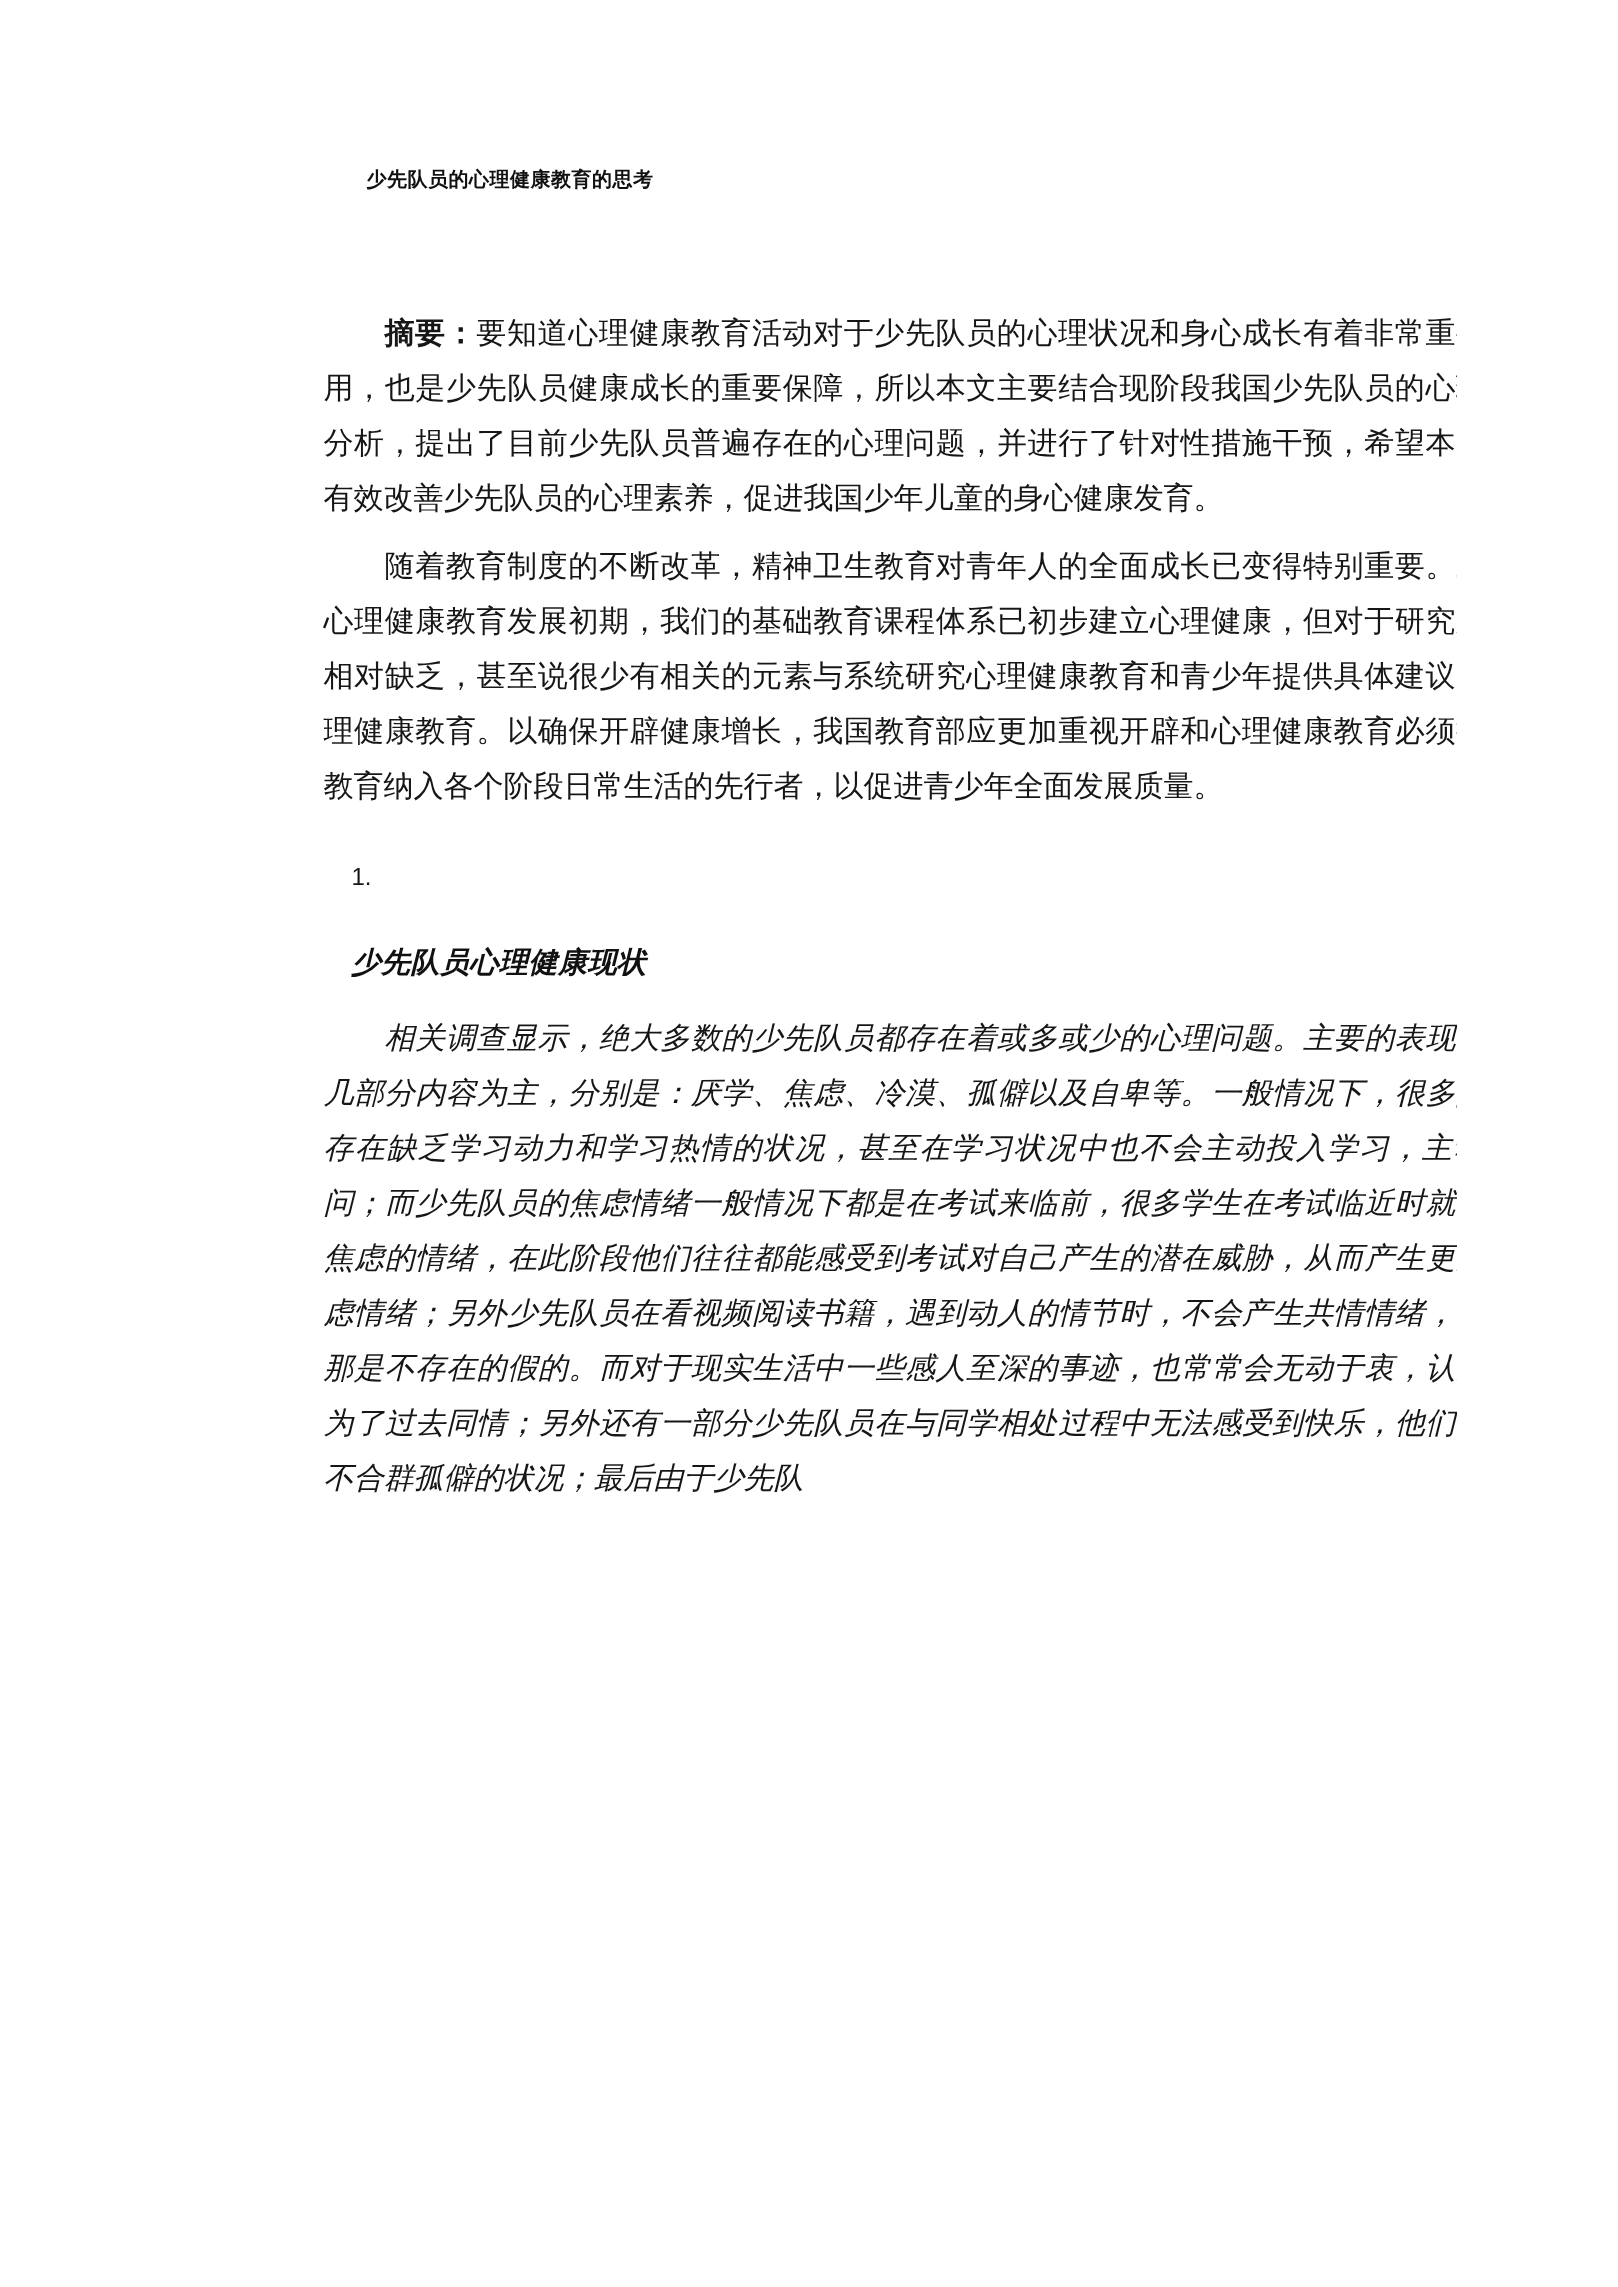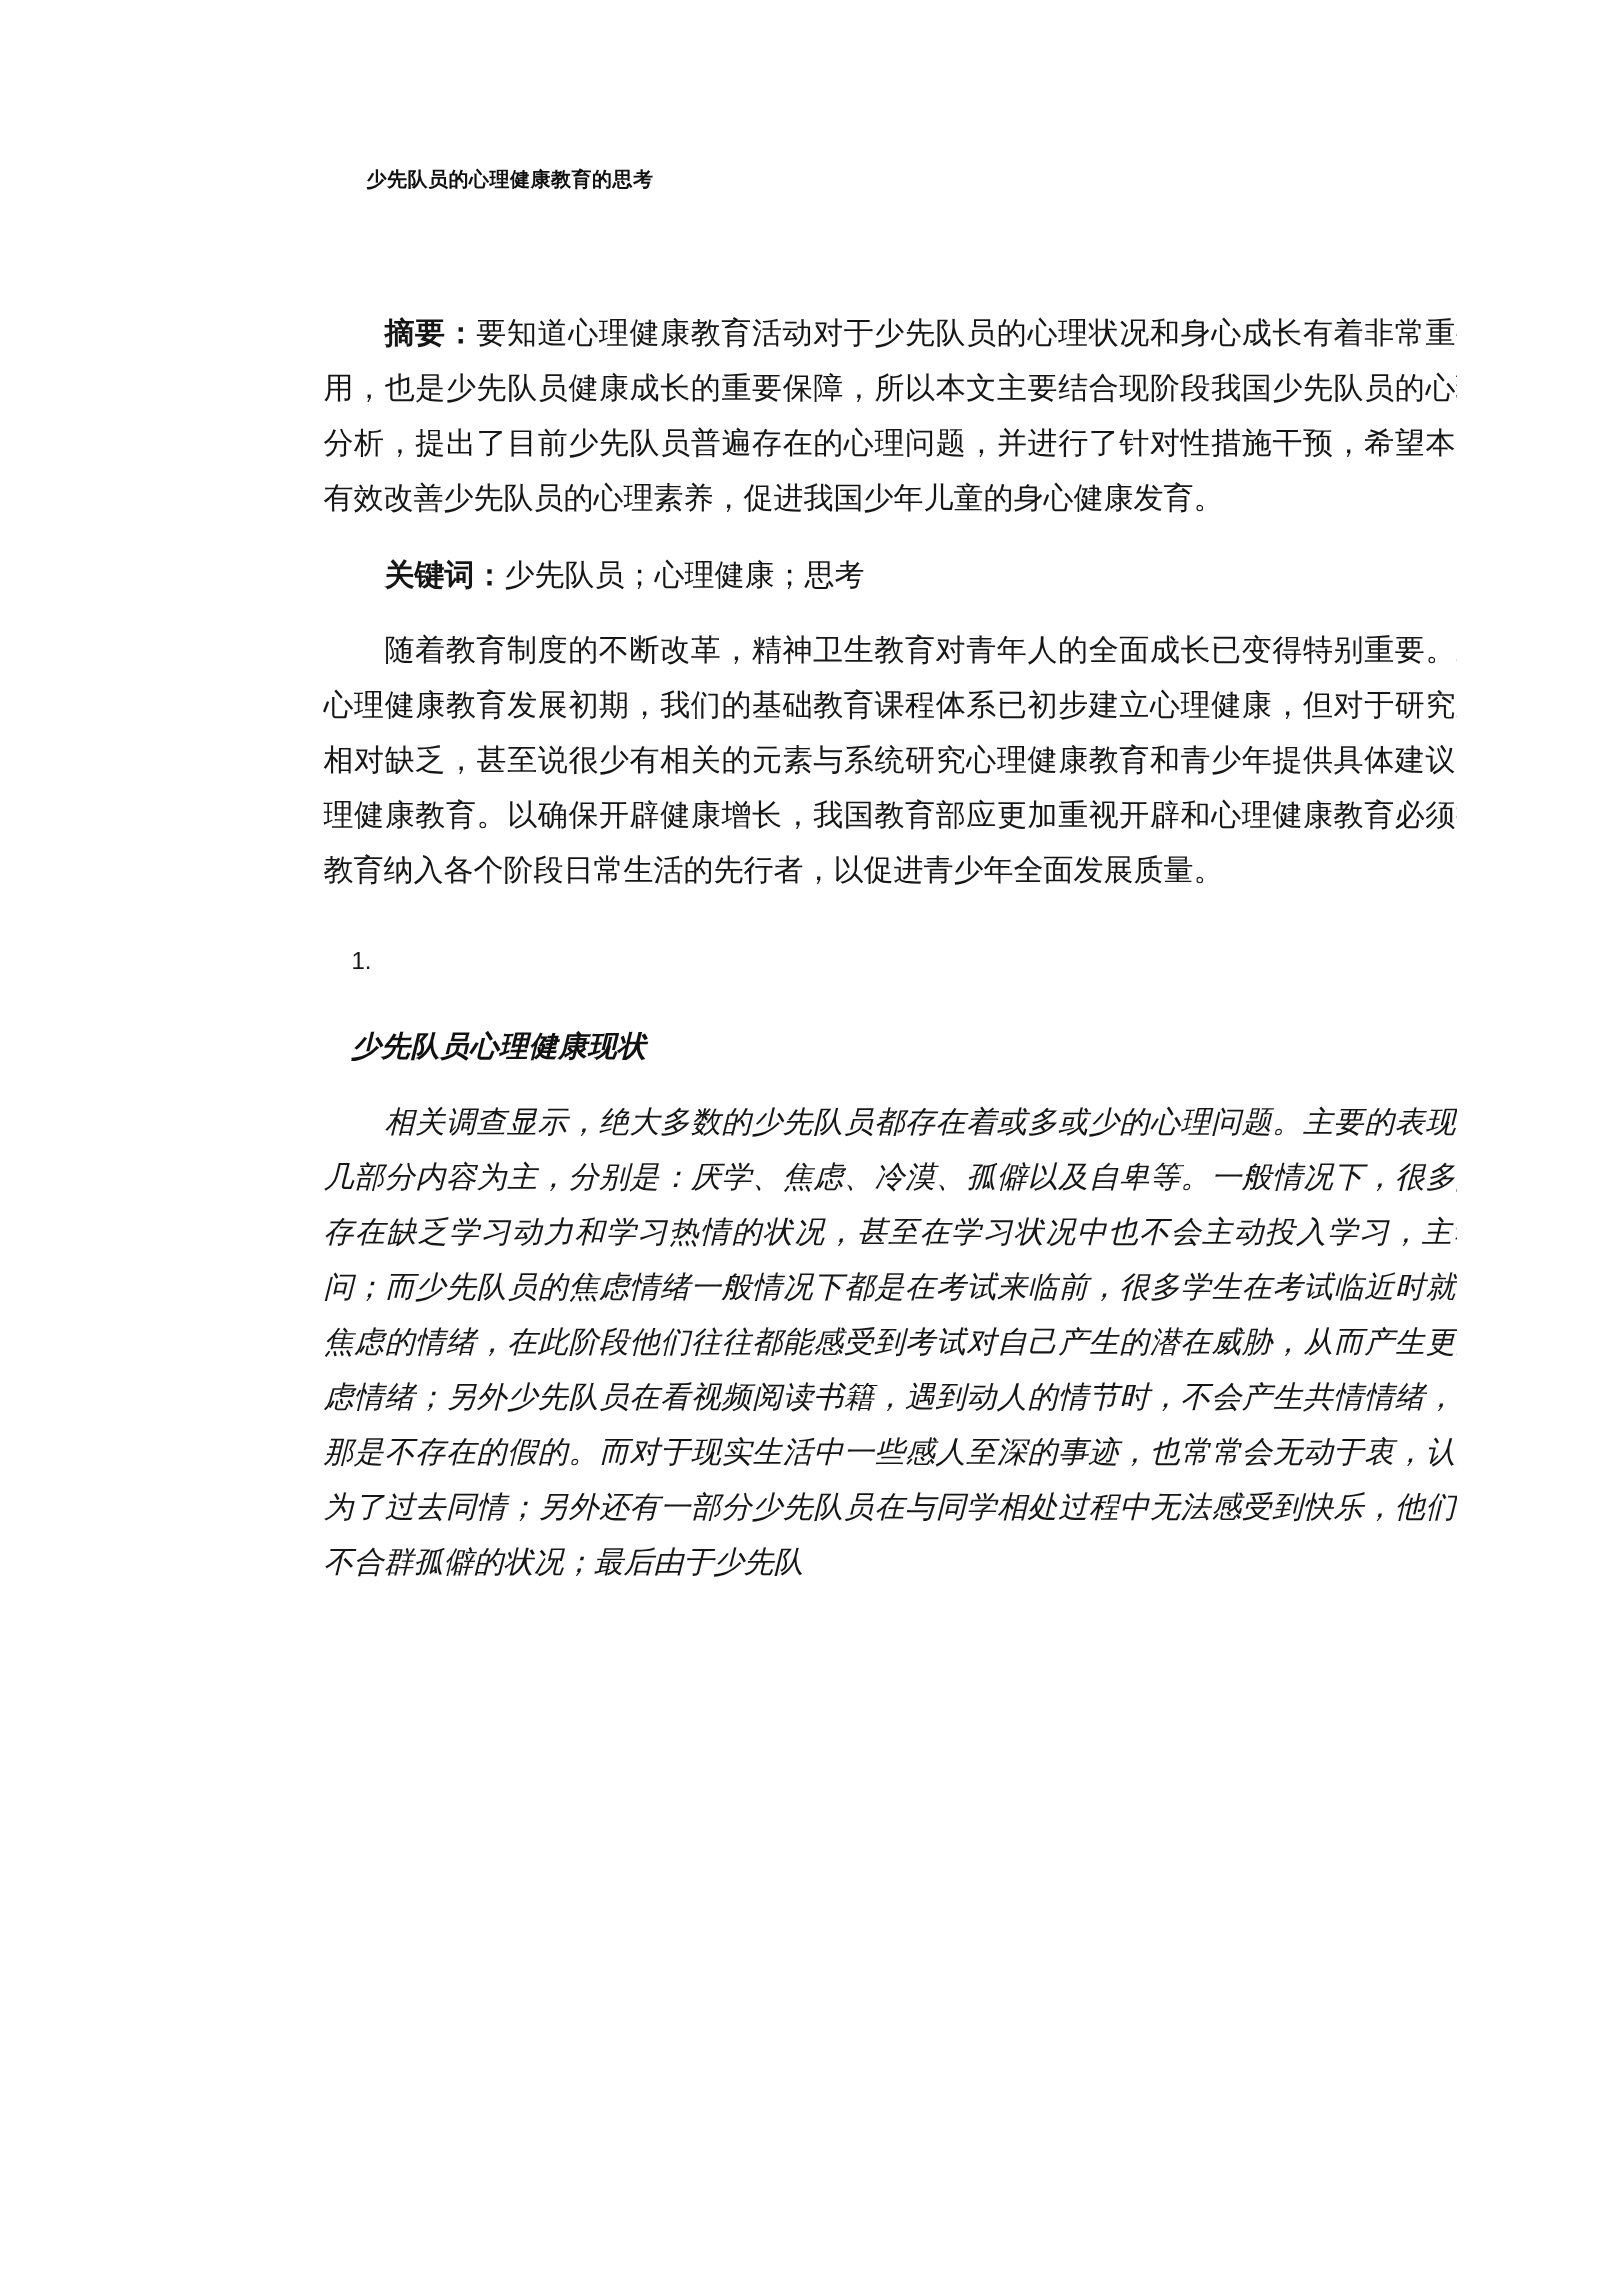--- a/index.html
+++ b/index.html
@@ -100,21 +100,20 @@
 <body>
 
 <div class="page">
 
   <div class="doc-header">少先队员的心理健康教育的思考</div>
 
   <div class="content">
 
     <p class="para"><span class="lead">摘要：</span><span>要知道心理健康教育活动对于少先队员的心理状况和身心成长有着非常重要的促进作用，也是少先队员健康成长的重要保障，所以本文主要结合现阶段我国少先队员的心理状况展开分析，提出了目前少先队员普遍存在的心理问题，并进行了针对性措施干预，希望本次研究能够有效改善少先队员的心理素养，促进我国少年儿童的身心健康发育。</span></p>
 
-    <p class="kw-para"><span class="lead">关键词：</span><span>少先队员；心理健康；思考</span></p>
 
     <p class="para">随着教育制度的不断改革，精神卫生教育对青年人的全面成长已变得特别重要。虽然我们的心理健康教育发展初期，我们的基础教育课程体系已初步建立心理健康，但对于研究之间的联系相对缺乏，甚至说很少有相关的元素与系统研究心理健康教育和青少年提供具体建议，以加强心理健康教育。以确保开辟健康增长，我国教育部应更加重视开辟和心理健康教育必须把心理健康教育纳入各个阶段日常生活的先行者，以促进青少年全面发展质量。</p>
 
     <p class="list-number">1.</p>
 
     <p class="section-heading">少先队员心理健康现状</p>
 
     <div class="body-block">
       <p class="para">相关调查显示，绝大多数的少先队员都存在着或多或少的心理问题。主要的表现就是以下面几部分内容为主，分别是：厌学、焦虑、冷漠、孤僻以及自卑等。一般情况下，很多少先队员都存在缺乏学习动力和学习热情的状况，甚至在学习状况中也不会主动投入学习，主动向教师提问；而少先队员的焦虑情绪一般情况下都是在考试来临前，很多学生在考试临近时就会出现紧张焦虑的情绪，在此阶段他们往往都能感受到考试对自己产生的潜在威胁，从而产生更加明显的焦虑情绪；另外少先队员在看视频阅读书籍，遇到动人的情节时，不会产生共情情绪，甚至会认为那是不存在的假的。而对于现实生活中一些感人至深的事迹，也常常会无动于衷，认为其存在是为了过去同情；另外还有一部分少先队员在与同学相处过程中无法感受到快乐，他们常常会存在不合群孤僻的状况；最后由于少先队</p>
     </div>

